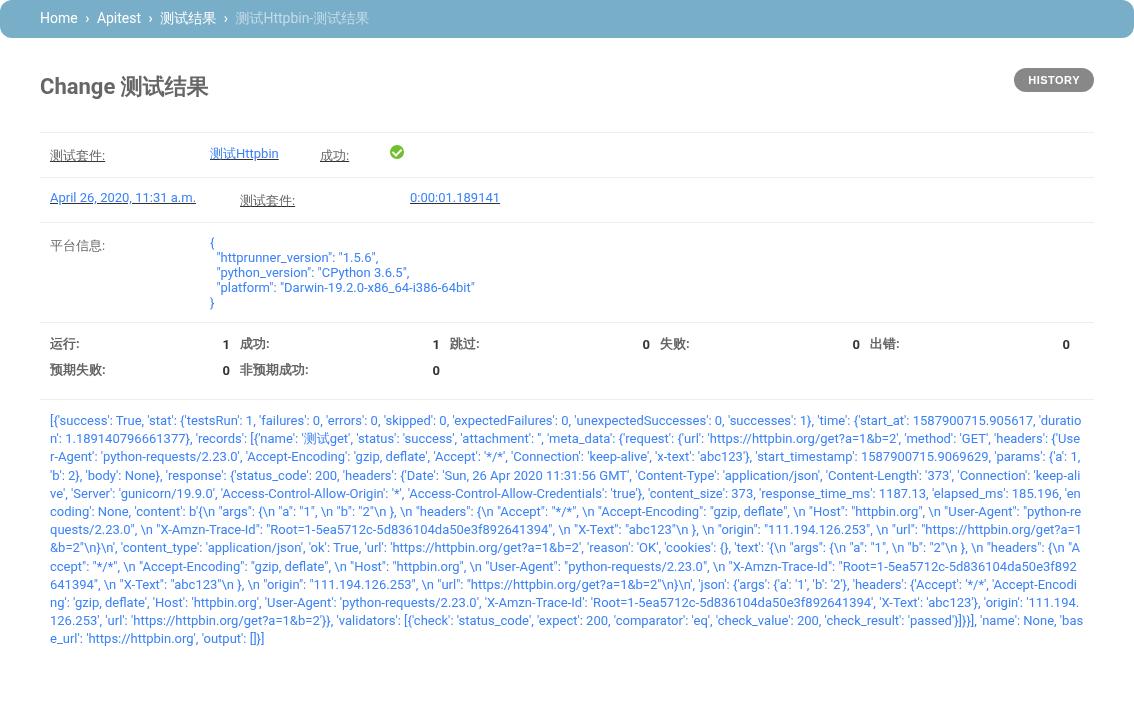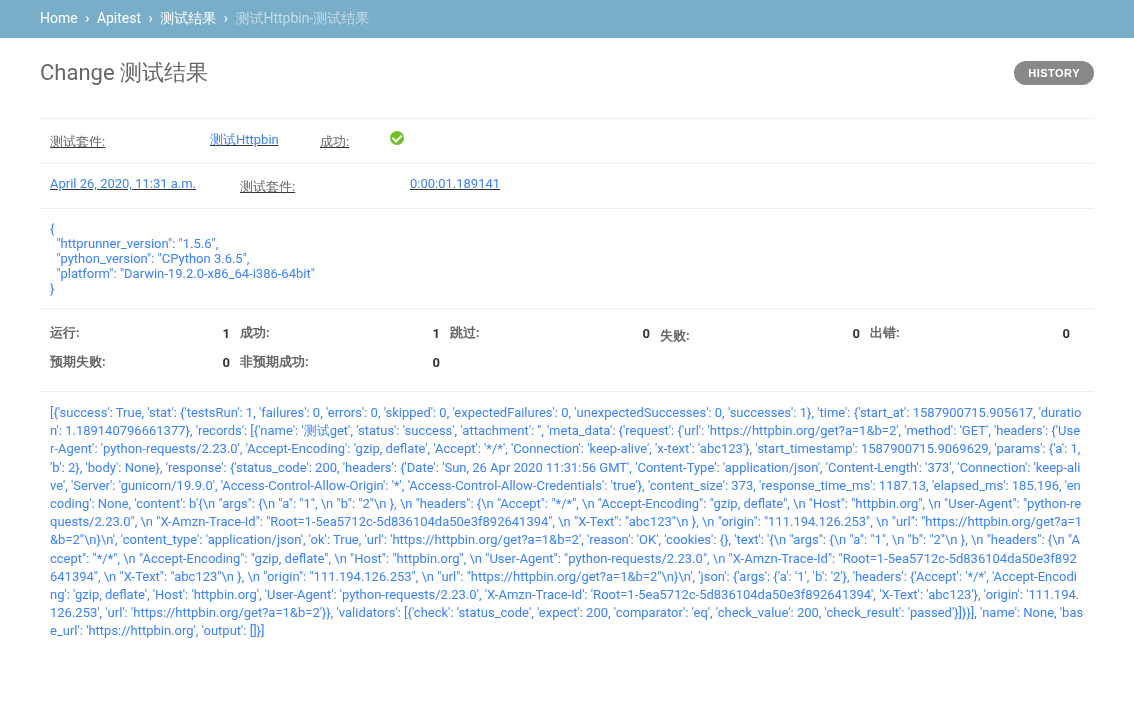--- a/index.html
+++ b/index.html
@@ -11,20 +11,21 @@
       font-family: -apple-system, BlinkMacSystemFont, "Segoe UI", Roboto, "Helvetica Neue", Arial, sans-serif;
       font-size: 14px;
       color: #333;
       background: #fff;
     }
     .breadcrumb-bar {
       background: #79aec8;
       color: #fff;
       padding: 10px 40px;
       font-size: 14px;
+      border-radius: 12px;
     }
     .breadcrumb-bar a {
       color: #fff;
       text-decoration: none;
     }
     .breadcrumb-bar .sep {
       margin: 0 4px;
     }
     .breadcrumb-bar .current {
       color: #c4dce8;
@@ -33,22 +34,23 @@
       padding: 20px 40px;
     }
     .page-header {
       display: flex;
       justify-content: space-between;
       align-items: center;
       margin-bottom: 30px;
     }
     .page-title {
       font-size: 22px;
-      font-weight: 400;
+      font-weight: 700;
       color: #666;
+      margin-top: 14px;
     }
     .history-btn {
       background: #888;
       color: #fff;
       border: none;
       padding: 6px 14px;
       border-radius: 14px;
       font-size: 11px;
       font-weight: 600;
       letter-spacing: 0.5px;
@@ -119,21 +121,21 @@
       font-size: 13px;
       color: #333;
       text-align: right;
     }
     .sl1 { width: 160px; }
     .sv1 { width: 20px; }
     .sl2 { width: 60px; }
     .sv2 { width: 140px; text-align: right; }
     .sl3 { width: 60px; }
     .sv3 { width: 140px; text-align: right; }
-    .sl4 { width: 60px; margin-top: 6px; }
+    .sl4 { width: 60px; }
     .sv4 { width: 140px; text-align: right; }
     .sl5 { width: 60px; }
     .sv5 { width: 140px; text-align: right; }
     .success-icon {
       display: inline-block;
       width: 14px;
       height: 14px;
       background: #70bf2b;
       border-radius: 50%;
       position: relative;
@@ -201,20 +203,21 @@
       </div>
       <div class="field-pair">
         <div class="field-label spacer-label">测试套件:</div>
         <div class="field-value" style="width:150px;padding-left:100px">0:00:01.189141</div>
       </div>
     </div>
   </div>
 
   <div class="fieldset">
     <div class="field-block">
+      <div class="field-label">平台信息:</div>
       <div class="field-value wide">
         <pre>{
   "httprunner_version": "1.5.6",
   "python_version": "CPython 3.6.5",
   "platform": "Darwin-19.2.0-x86_64-i386-64bit"
 }</pre>
       </div>
     </div>
   </div>
 

